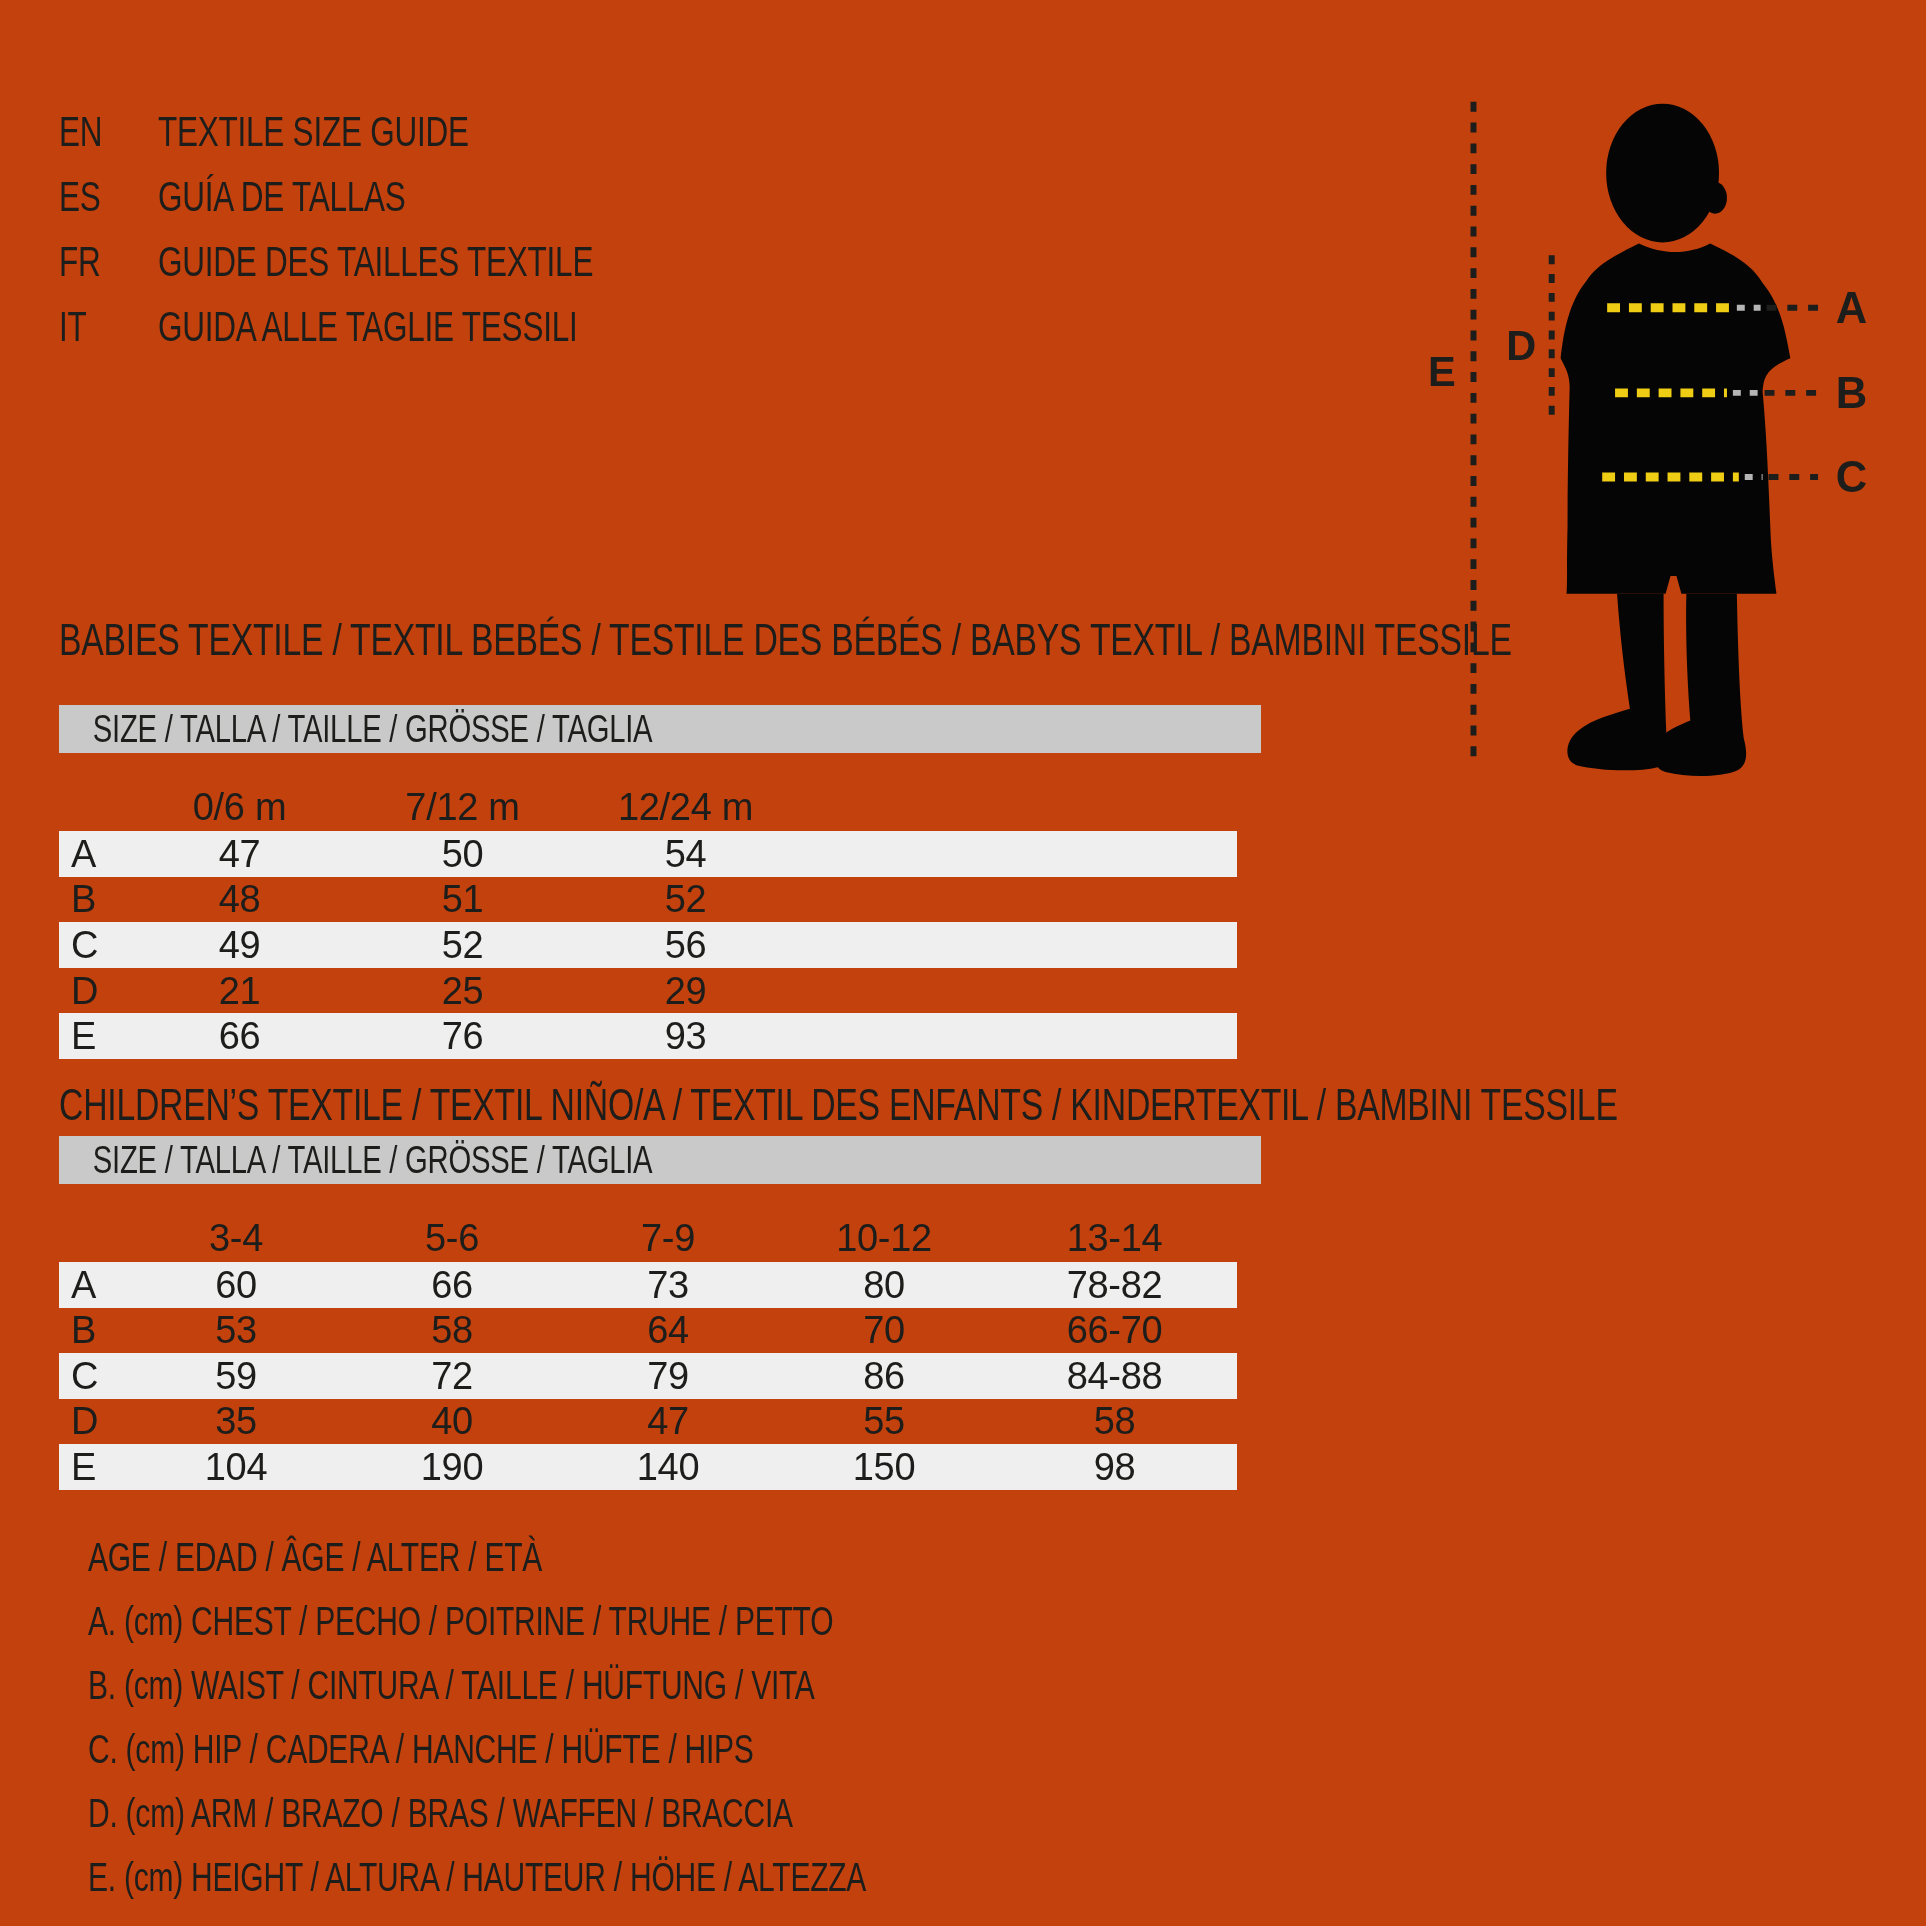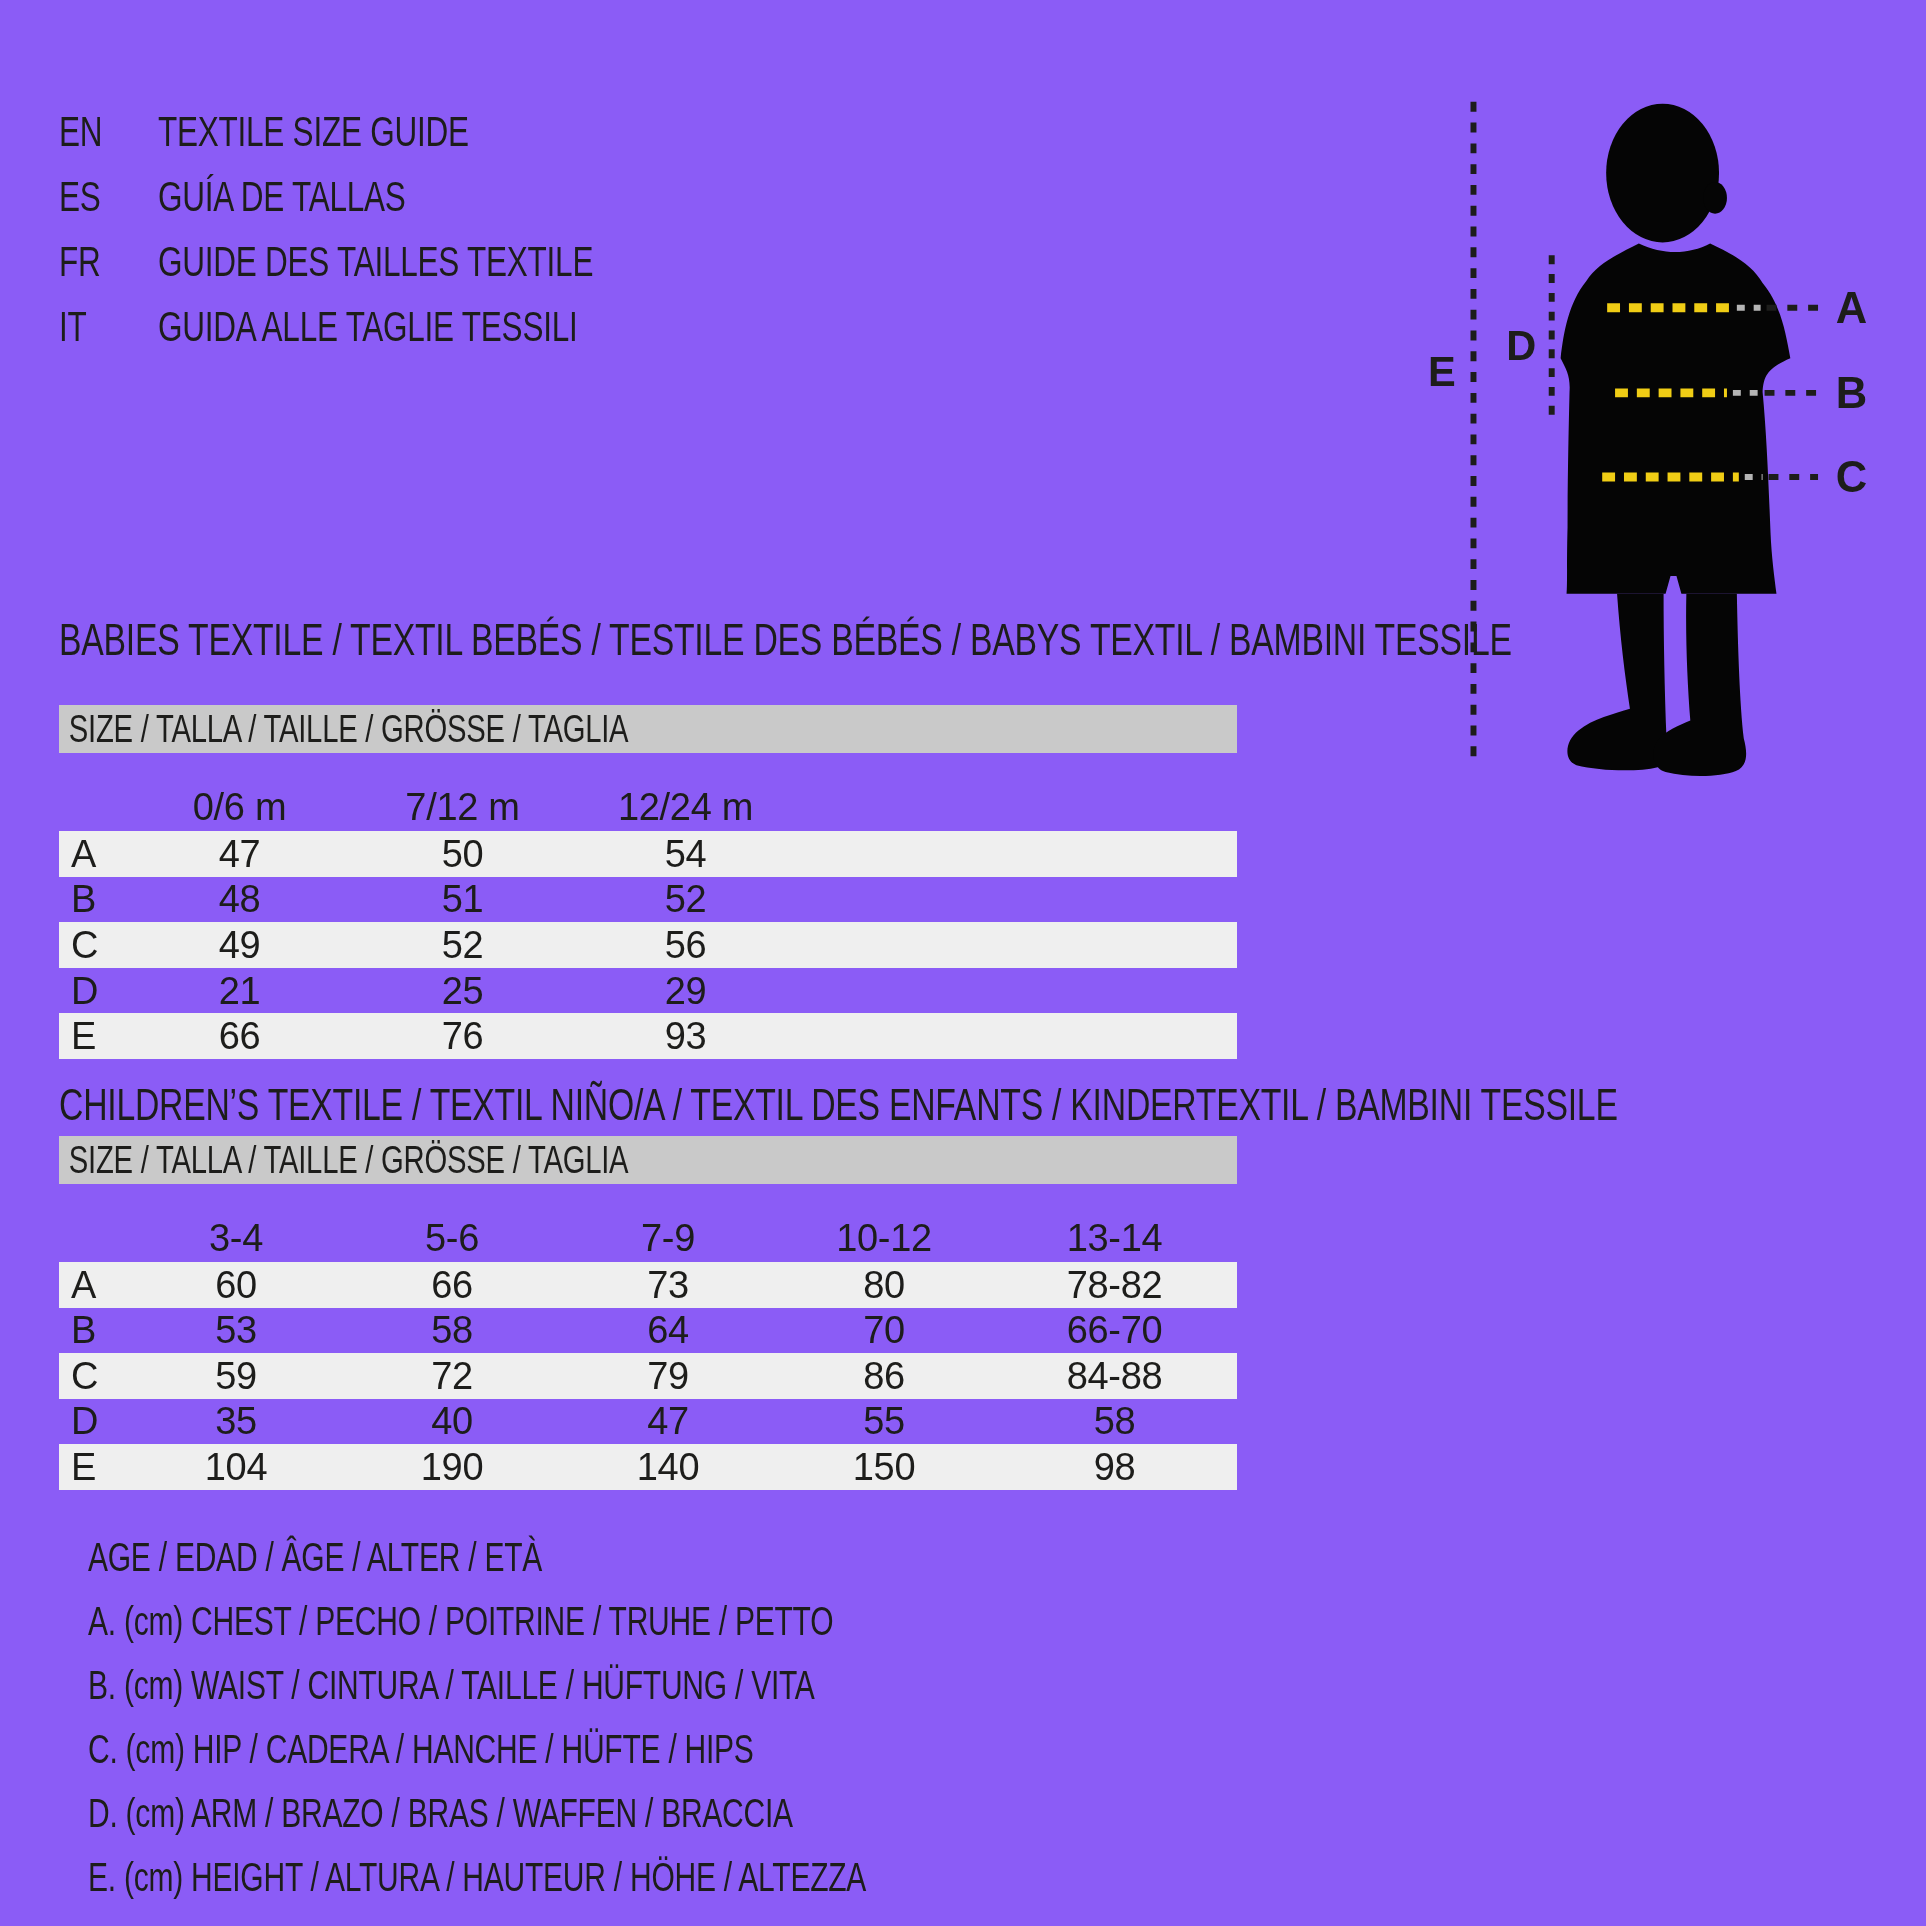--- a/index.html
+++ b/index.html
@@ -1,36 +1,36 @@
 <!DOCTYPE html>
 <html><head>
 <meta charset="utf-8">
 <style>
   html,body{margin:0;padding:0;background:#fff;}
   body{width:1927px;height:1927px;position:relative;overflow:hidden;
        font-family:"Liberation Sans",sans-serif;color:#1d1d1b;letter-spacing:-0.02em;}
-  .page{position:absolute;left:0;top:0;width:1927px;height:1927px;background:#8b5cf6;}
+  .page{position:absolute;left:0;top:0;width:1927px;height:1927px;background:#c2410c;}
 
   
   .cond{display:inline-block;transform:scaleX(0.75);transform-origin:0 50%;white-space:nowrap;}
 
   
   .langs{position:absolute;left:59px;top:99px;}
   .lang-row{display:flex;height:65px;align-items:center;font-size:42px;}
   .lang-code{width:99px;flex:0 0 99px;}
 
   
   .figure{position:absolute;left:1422px;top:77px;width:500px;height:708px;}
 
   
   .sec-head{position:absolute;left:59px;font-size:45px;height:55px;line-height:55px;}
 
   
   .size-bar{position:absolute;left:59px;width:1178px;height:48px;background:#c9c9c9;
-            font-size:39px;line-height:48px;}
+            font-size:39px;line-height:48px;padding-left:24px;}
   .size-bar .cond{padding-left:13px;}
   .t-row{position:absolute;left:59px;width:1178px;height:46px;display:grid;align-items:center;
          font-size:38px;margin-top:32px;}
   .grid-b{grid-template-columns:69px 223px 223px 223px 1fr;}
   .grid-c{grid-template-columns:69px 216px 216px 216px 216px 1fr;}
   .stripe{background:#efefef;}
   .cell{text-align:center;}
   .rlabel{padding-left:12px;text-align:left;}
   .hdr-row{height:47px;}
 

